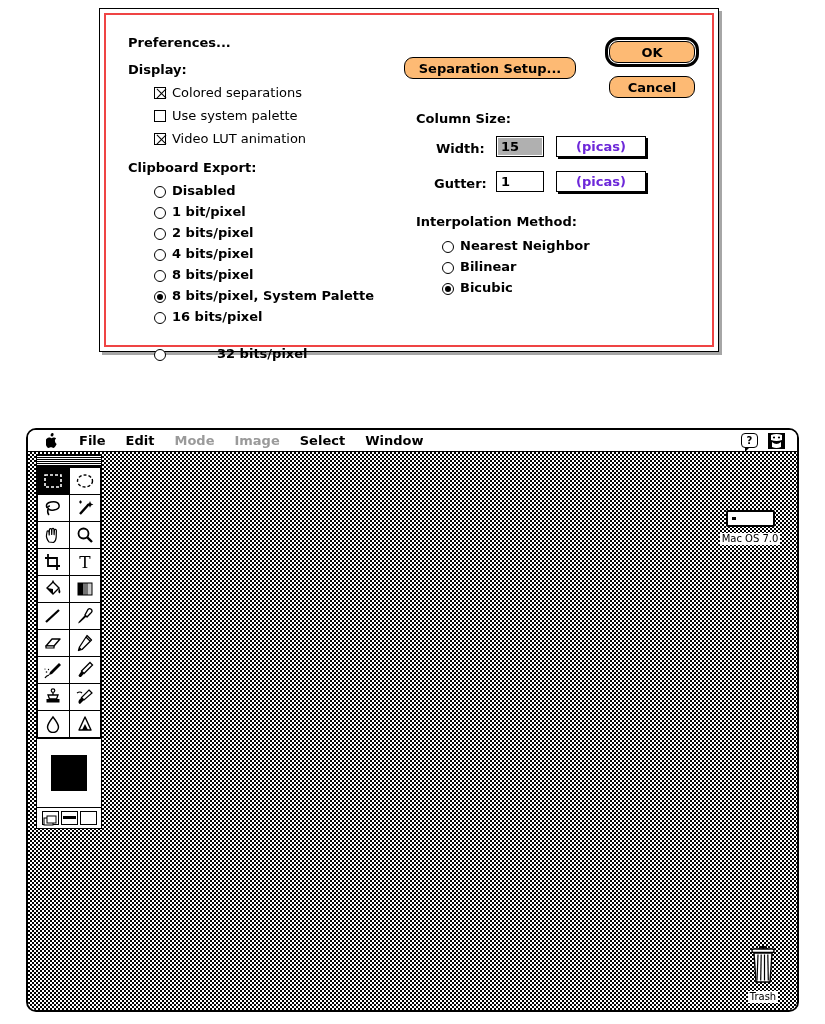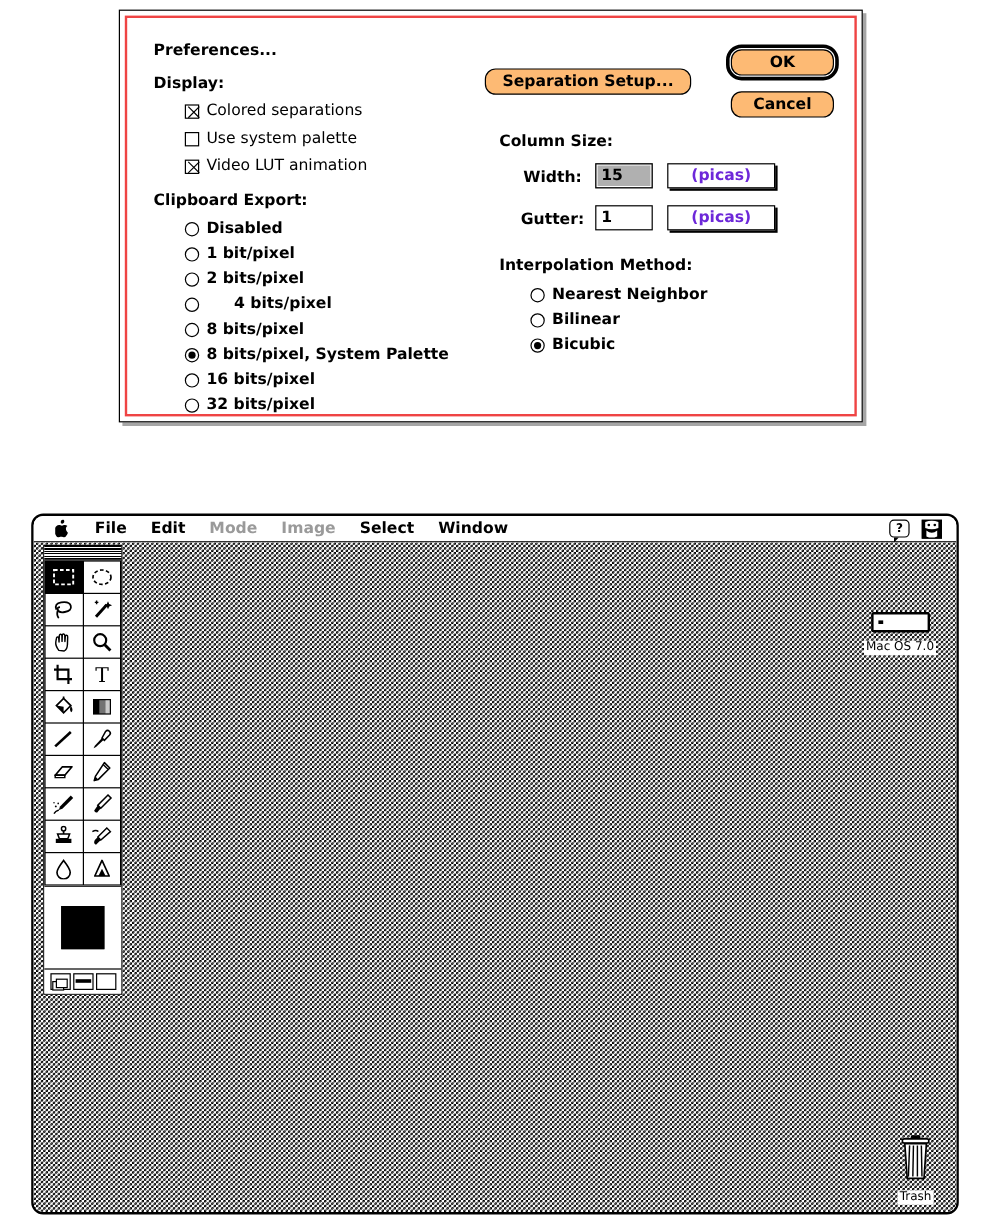--- a/index.html
+++ b/index.html
@@ -86,21 +86,21 @@
     font-size: 13px;
     font-weight: normal;
     color: #000;
     line-height: 14px;
   }
 
   
   .rrow {
     position: absolute;
     display: flex;
-    align-items: center;
+    align-items: flex-end;
     white-space: nowrap;
   }
   .radio {
     width: 12px;
     height: 12px;
     border: 1px solid #000;
     border-radius: 50%;
     box-sizing: border-box;
     background: #fff;
     position: relative;
@@ -420,37 +420,37 @@
         <span class="rl">Disabled</span>
       </div>
       <div class="rrow" style="left:48px; top:190px;">
         <span class="radio"></span>
         <span class="rl">1 bit/pixel</span>
       </div>
       <div class="rrow" style="left:48px; top:211px;">
         <span class="radio"></span>
         <span class="rl">2 bits/pixel</span>
       </div>
-      <div class="rrow" style="left:48px; top:232px;gap:23px;">
+      <div class="rrow" style="left:48px; top:232px;">
         <span class="radio"></span>
         <span class="rl">4 bits/pixel</span>
       </div>
       <div class="rrow" style="left:48px; top:253px;">
         <span class="radio"></span>
         <span class="rl">8 bits/pixel</span>
       </div>
       <div class="rrow" style="left:48px; top:274px;">
         <span class="radio on"></span>
         <span class="rl">8 bits/pixel, System Palette</span>
       </div>
       <div class="rrow" style="left:48px; top:295px;">
         <span class="radio"></span>
         <span class="rl">16 bits/pixel</span>
       </div>
-      <div class="rrow" style="left:48px; top:316px;">
+      <div class="rrow" style="left:48px; top:332px;gap:45px;">
         <span class="radio"></span>
         <span class="rl">32 bits/pixel</span>
       </div>
 
       <div class="pbtn" style="left:298px; top:42px; width:172px; height:22px;">Separation Setup...</div>
 
       <div class="default-ring" style="left:499px; top:22px; width:94px; height:30px;"></div>
       <div class="pbtn" style="left:503px; top:26px; width:86px; height:22px;">OK</div>
 
       <div class="pbtn" style="left:503px; top:61px; width:86px; height:22px;">Cancel</div>

